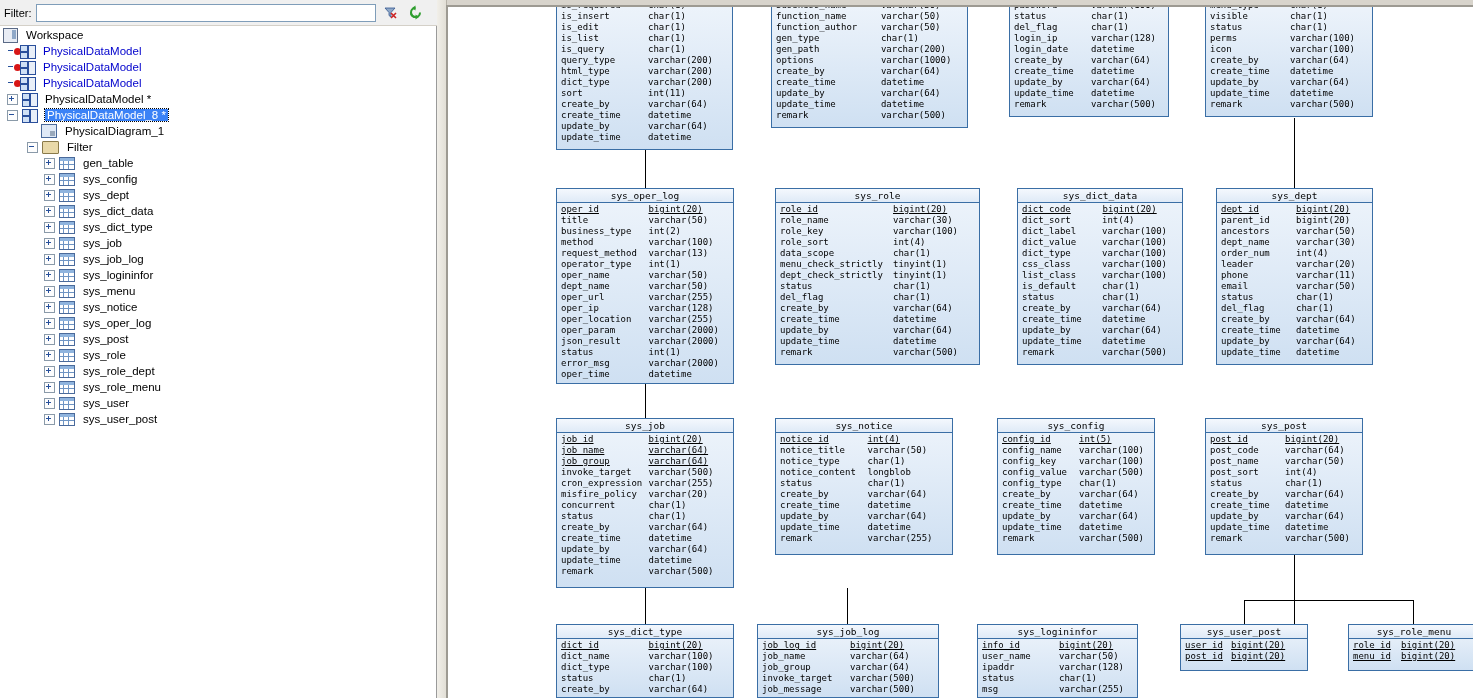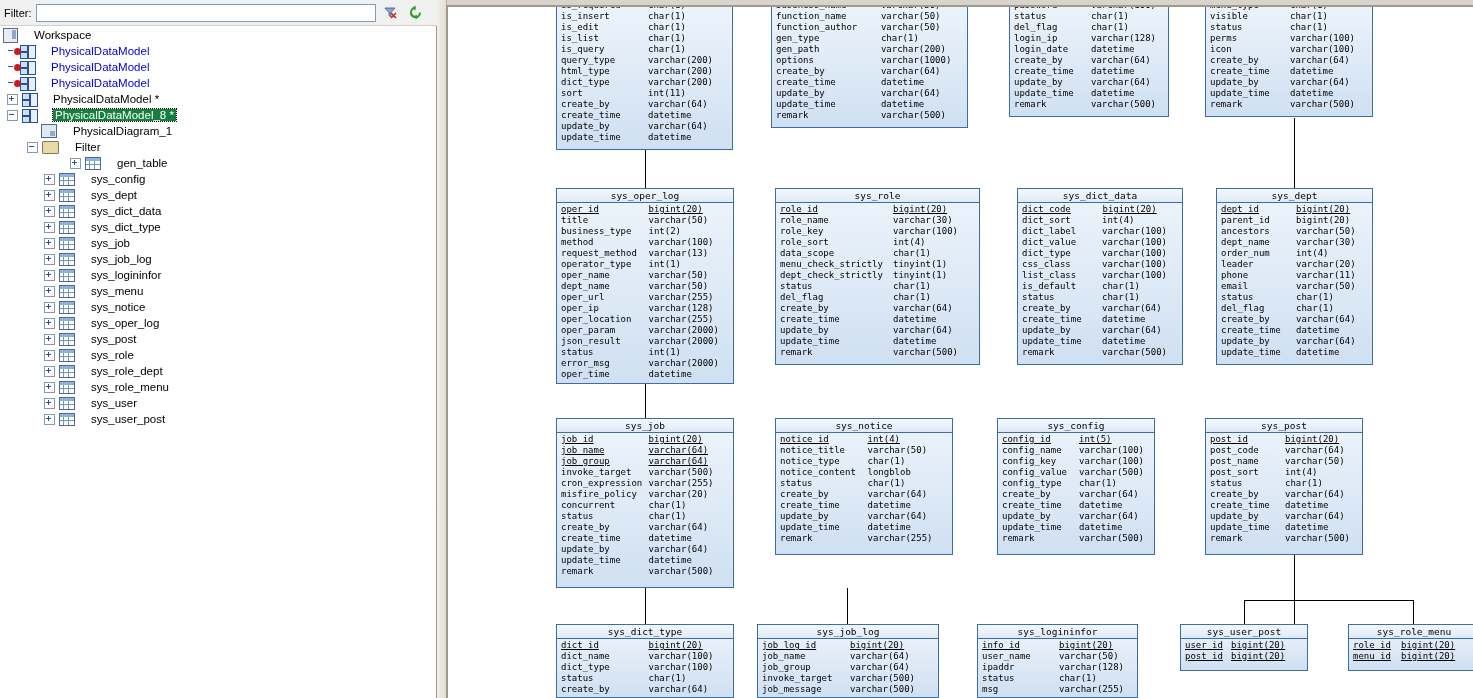--- a/index.html
+++ b/index.html
@@ -51,21 +51,21 @@
     overflow: hidden;
     font-size: 11.5px;
     color: #000;
   }
   .tree-row {
     height: 16px;
     display: flex; align-items: center;
     white-space: nowrap;
     position: relative;
   }
-  .tree-row .lbl { margin-left: 16px; }
+  .tree-row .lbl { margin-left: 8px; }
   .expander {
     width: 9px; height: 9px;
     border: 1px solid #8a9aa9;
     background: #fdfdfd;
     position: relative;
     display: inline-block;
     flex: 0 0 9px;
     cursor: pointer;
   }
   .expander::before {
@@ -121,21 +121,21 @@
     border: 1px solid #4a6a9b;
     background-image:
       linear-gradient(to bottom, #8fb4de 0px, #8fb4de 3px, transparent 3px),
       linear-gradient(to right, transparent 3px, #6f95c4 3px, #6f95c4 4px, transparent 4px),
       linear-gradient(to right, transparent 8px, #6f95c4 8px, #6f95c4 9px, transparent 9px),
       linear-gradient(to bottom, transparent 6px, #6f95c4 6px, #6f95c4 7px, transparent 7px);
   }
   .lbl-blue { color: #0000cc; }
   .lbl-black { color: #000000; }
   .sel {
-    background: #15803d; color: #ffffff;
+    background: #3b82f6; color: #ffffff;
     outline: 1px dotted #000; padding: 0 2px;
   }
 
   
   #canvas-wrap {
     position: absolute; left: 437px; top: 0; width: 1036px; height: 698px;
     background: #d8d4cc;
     box-sizing: border-box;
   }
   #canvas-scroll-left {
@@ -279,21 +279,21 @@
         <div class="tree-row" style="padding-left:41px;">
           <span class="ico ico-diagram"></span>
           <span class="lbl lbl-black">PhysicalDiagram_1</span>
         </div>
         <div class="tree-row" style="padding-left:27px;">
           <span class="expander "></span>
           <span class="spacer" style="width:4px"></span>
           <span class="ico ico-folder"></span>
           <span class="lbl lbl-black">Filter</span>
         </div>
-        <div class="tree-row" style="padding-left:70px;">
+        <div class="tree-row" style="padding-left:44px;">
           <span class="expander plus"></span>
           <span class="spacer" style="width:4px"></span>
           <span class="ico ico-table"></span>
           <span class="lbl lbl-black">gen_table</span>
         </div>
         <div class="tree-row" style="padding-left:44px;">
           <span class="expander plus"></span>
           <span class="spacer" style="width:4px"></span>
           <span class="ico ico-table"></span>
           <span class="lbl lbl-black">sys_config</span>

